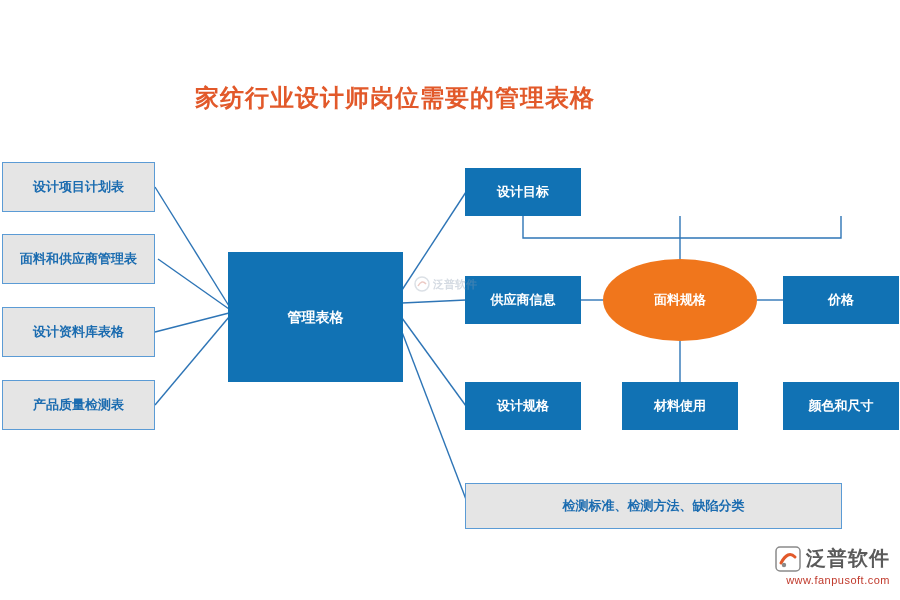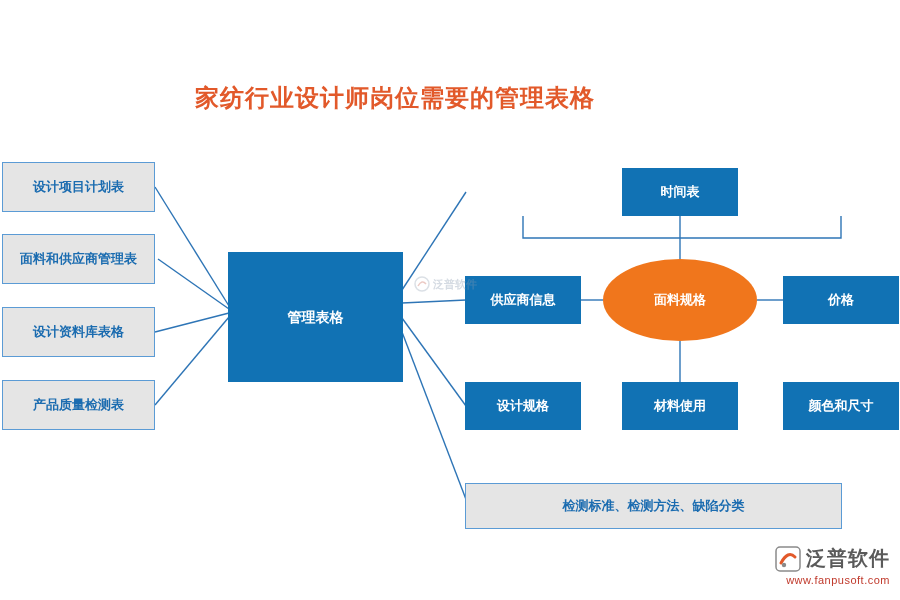--- a/index.html
+++ b/index.html
@@ -82,22 +82,22 @@
     <span>设计资料库表格</span>
   </div>
   <div class="box light left-box" style="top:380px">
     <span>产品质量检测表</span>
   </div>
 
   <div class="box solid center-box">
     <span>管理表格</span>
   </div>
 
-  <div class="box solid grid-box" style="left:622px;top:168px">
-    <span>时间表</span>
+  <div class="box solid grid-box" style="left:465px;top:168px">
+    <span>设计目标</span>
   </div>
 
   <div class="box ellipse" style="left:603px;top:259px;width:154px;height:82px">
     <span>面料规格</span>
   </div>
   <div class="box solid grid-box" style="left:465px;top:276px">
     <span>供应商信息</span>
   </div>
   <div class="box solid grid-box" style="left:783px;top:276px">
     <span>价格</span>

